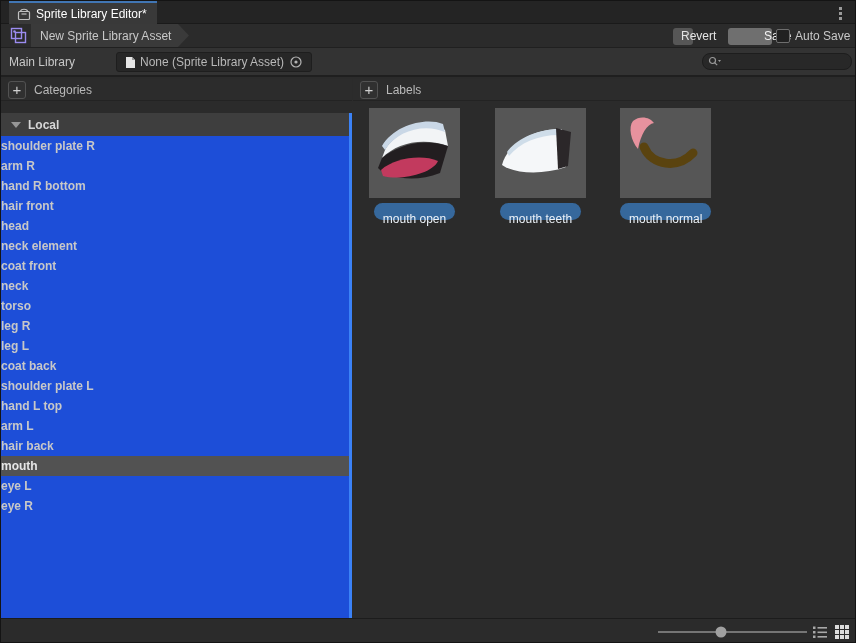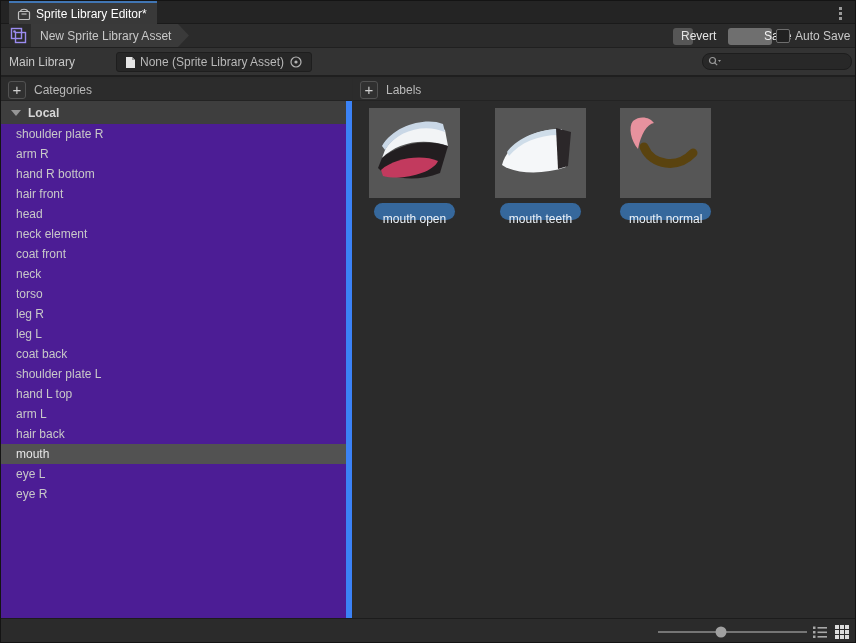--- a/index.html
+++ b/index.html
@@ -44,26 +44,26 @@
   
   .panel-header { position:absolute; top:78px; height:22px; background:#2c2c2c; border-bottom:1px solid #232323;
     display:flex; align-items:center; }
   .panel-header.left  { left:0; width:351px; }
   .panel-header.right { left:352px; width:504px; }
   .plus-btn { width:18px; height:18px; margin-left:7px; background:#303030; border:1px solid #525252; border-radius:3px;
     color:#d0d0d0; font-size:15px; line-height:15px; text-align:center; cursor:pointer; user-select:none; }
   .panel-header .title { margin-left:8px; color:#b9b9b9; }
 
   
-  .cat-panel { position:absolute; left:0; top:100px; width:351px; height:517px; background:#4c1d95; border-right:6px solid #3b82f6; }
+  .cat-panel { position:absolute; left:0; top:112px; width:351px; height:517px; background:#1d4ed8; border-right:3px solid #3b82f6; }
   .local-row { height:23px; background:#3e3e3e; display:flex; align-items:center; cursor:pointer; }
   .fold-arrow { width:0; height:0; margin-left:10px; border-left:5px solid transparent;
     border-right:5px solid transparent; border-top:6px solid #969696; }
   .local-row .title { margin-left:7px; font-weight:bold; color:#d6d6d6; }
-  .cat-row { height:20px; line-height:20px; padding-left:15px; color:#c8c8c8; cursor:pointer; white-space:nowrap; }
+  .cat-row { height:20px; line-height:20px; padding-left:0; color:#c8c8c8; cursor:pointer; white-space:nowrap;font-weight:bold; }
   .cat-row.selected { background:#525252; color:#e6e6e6; }
 
   
   .labels-panel { position:absolute; left:352px; top:100px; width:504px; height:517px; background:#2b2b2b; }
   .label-card { position:absolute; top:7px; width:91px; cursor:pointer; }
   .thumb { width:91px; height:90px; background:#565656; }
   .pill-wrap { text-align:center; margin-top:5px; }
   .pill { display:inline-block; background:#36689C; color:#ecf2f8; border-radius:9px; height:17px;
     line-height:17px; padding:8px 9px; font-size:12px; white-space:nowrap; }
 

